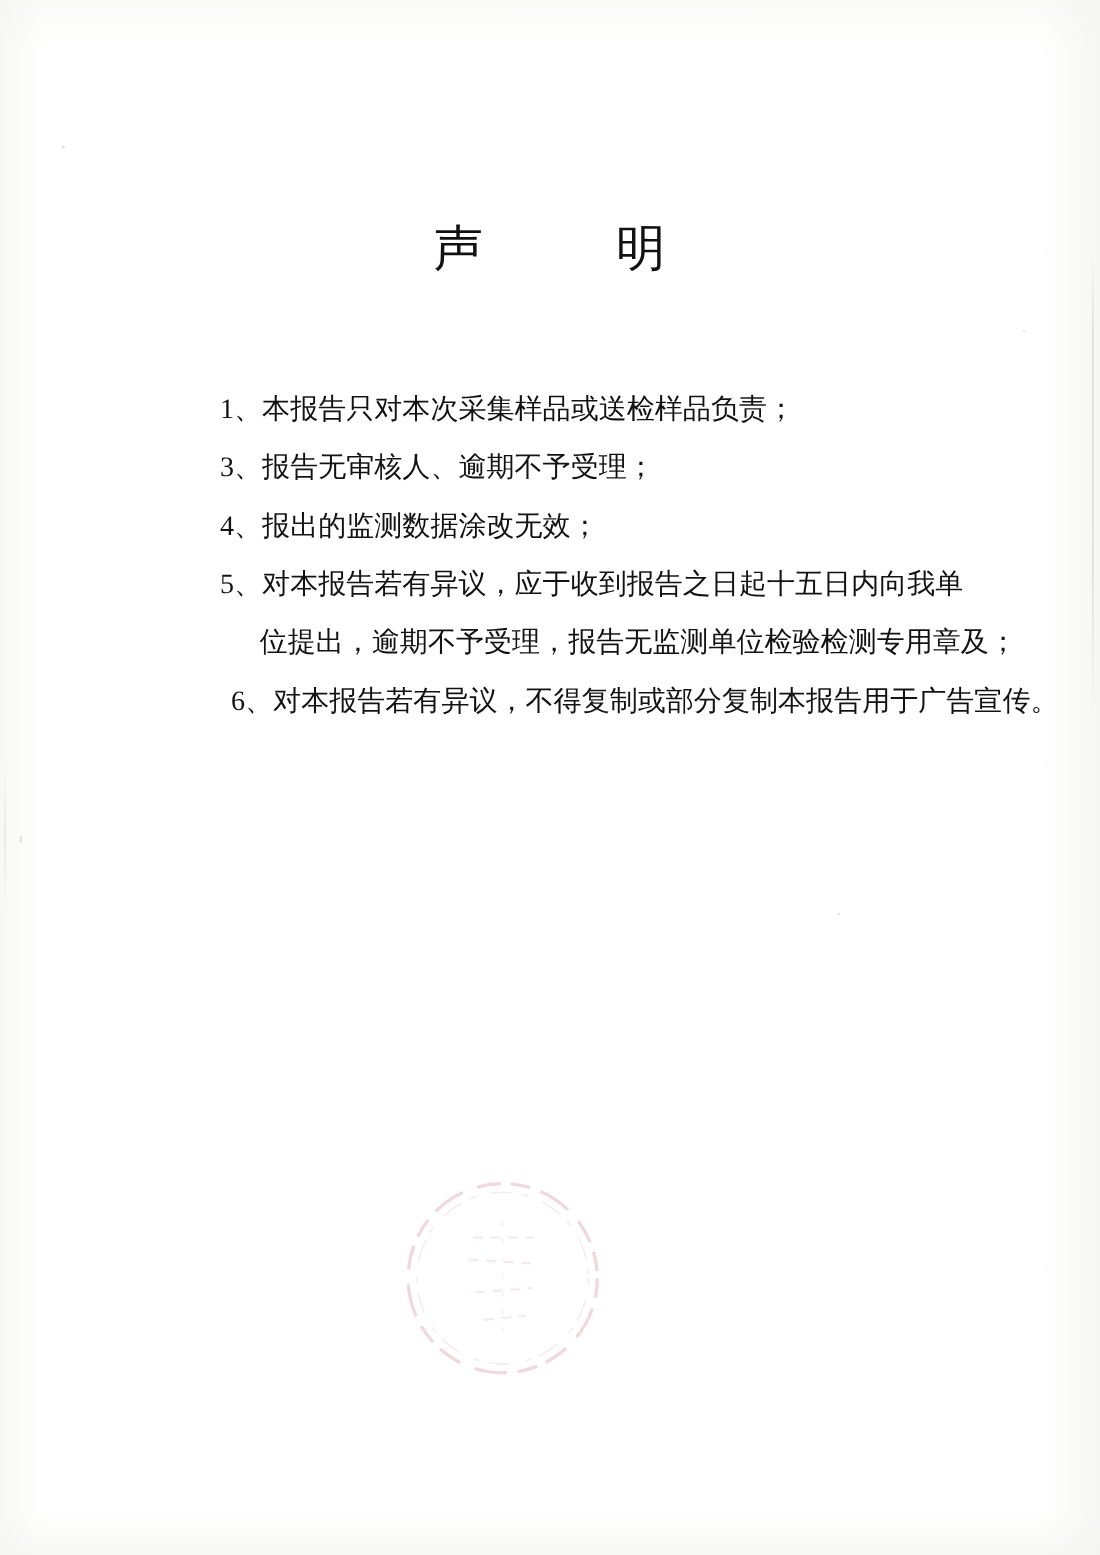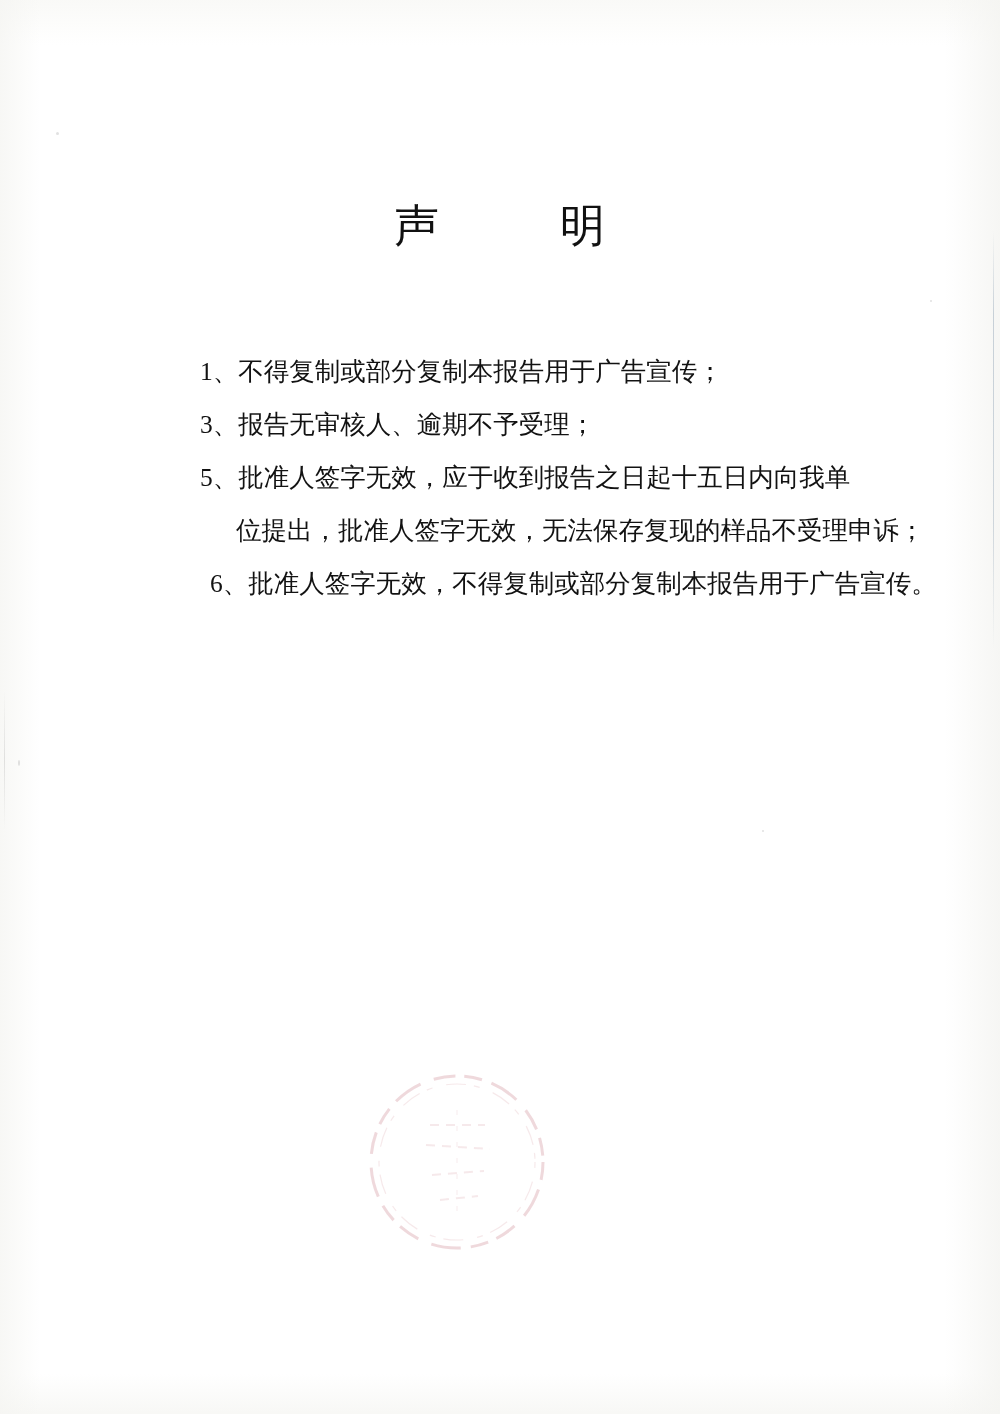--- a/index.html
+++ b/index.html
@@ -113,31 +113,34 @@
   <div class="speck" style="left:18px; top:760px; width:2px; height:6px;"></div>
   <div class="speck" style="left:930px; top:300px; width:2px; height:2px;"></div>
   <div class="speck" style="left:762px; top:830px; width:2px; height:2px;"></div>
 
   <div class="doc-title">
     <span>声</span><span class="gap"></span><span>明</span>
   </div>
 
   <div class="clauses">
     <div class="clause">
-      <span>1、</span><span>不得复制或部分复制本报告用于广告宣传；</span>
+      <span>1、</span><span>本报告只对本次采集样品或送检样品负责；</span>
     </div>
     <div class="clause">
       <span>3、</span><span>报告无审核人、逾期不予受理；</span>
     </div>
     <div class="clause">
-      <span>5、</span><span>批准人签字无效，应于收到报告之日起十五日内向我单</span>
-      <span class="cont">位提出，批准人签字无效，无法保存复现的样品不受理申诉；</span>
+      <span>4、</span><span>报出的监测数据涂改无效；</span>
+    </div>
+    <div class="clause">
+      <span>5、</span><span>对本报告若有异议，应于收到报告之日起十五日内向我单</span>
+      <span class="cont">位提出，逾期不予受理，报告无监测单位检验检测专用章及；</span>
     </div>
     <div class="clause indent-six">
-      <span>6、</span><span>批准人签字无效，不得复制或部分复制本报告用于广告宣传。</span>
+      <span>6、</span><span>对本报告若有异议，不得复制或部分复制本报告用于广告宣传。</span>
     </div>
   </div>
 
   <div class="stamp">
     <svg width="195" height="195" viewBox="0 0 195 195">
       <circle cx="97" cy="97" r="86" fill="none" stroke="#d8a3ab" stroke-width="3" stroke-dasharray="18 10 30 14 22 9" opacity="0.75"></circle>
       <circle cx="97" cy="97" r="78" fill="none" stroke="#dfb0b6" stroke-width="1.2" stroke-dasharray="6 14 20 8" opacity="0.5"></circle>
       <path d="M70 60 L125 60 M66 80 L130 84 M72 110 L124 106 M80 135 L118 131" stroke="#dba7ae" stroke-width="2" opacity="0.45" fill="none" stroke-dasharray="9 7"></path>
       <path d="M97 45 L97 150" stroke="#dba7ae" stroke-width="1.4" opacity="0.3" stroke-dasharray="5 11"></path>
     </svg>

